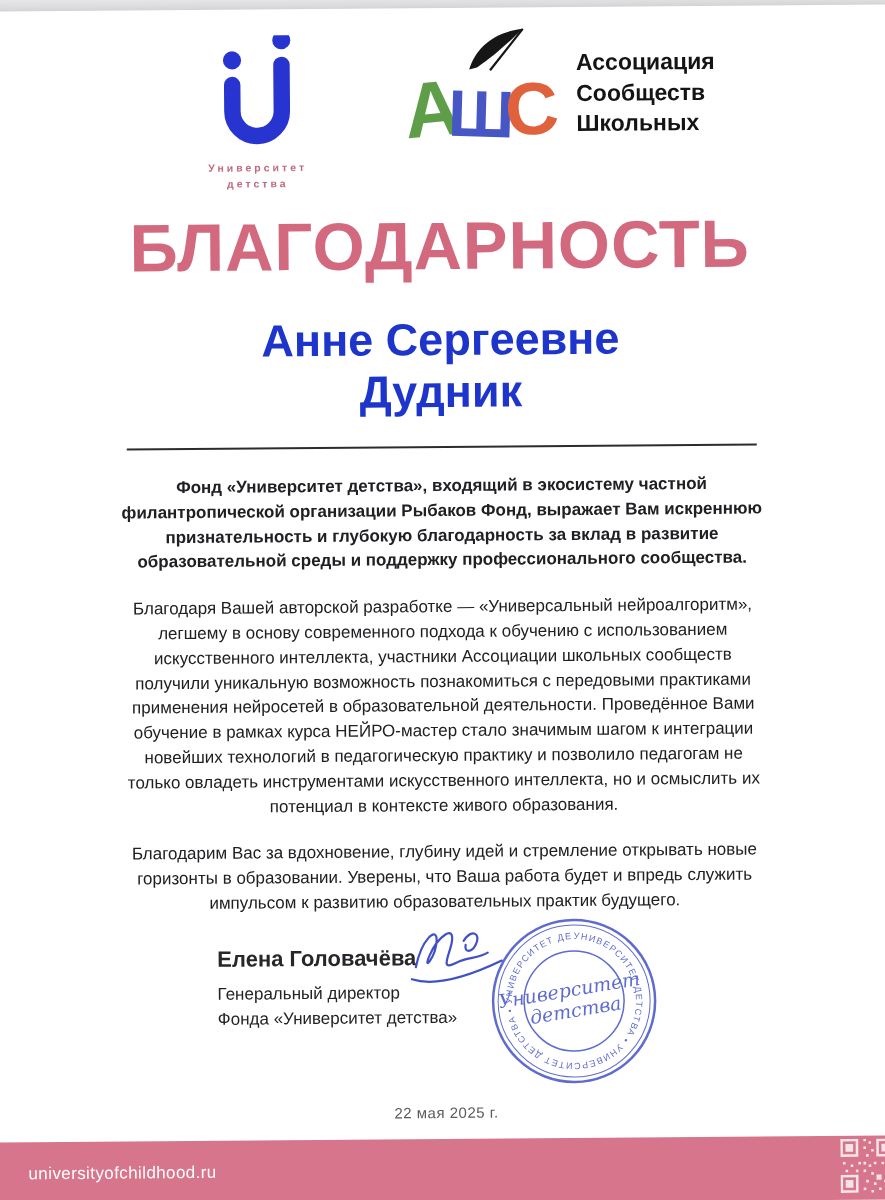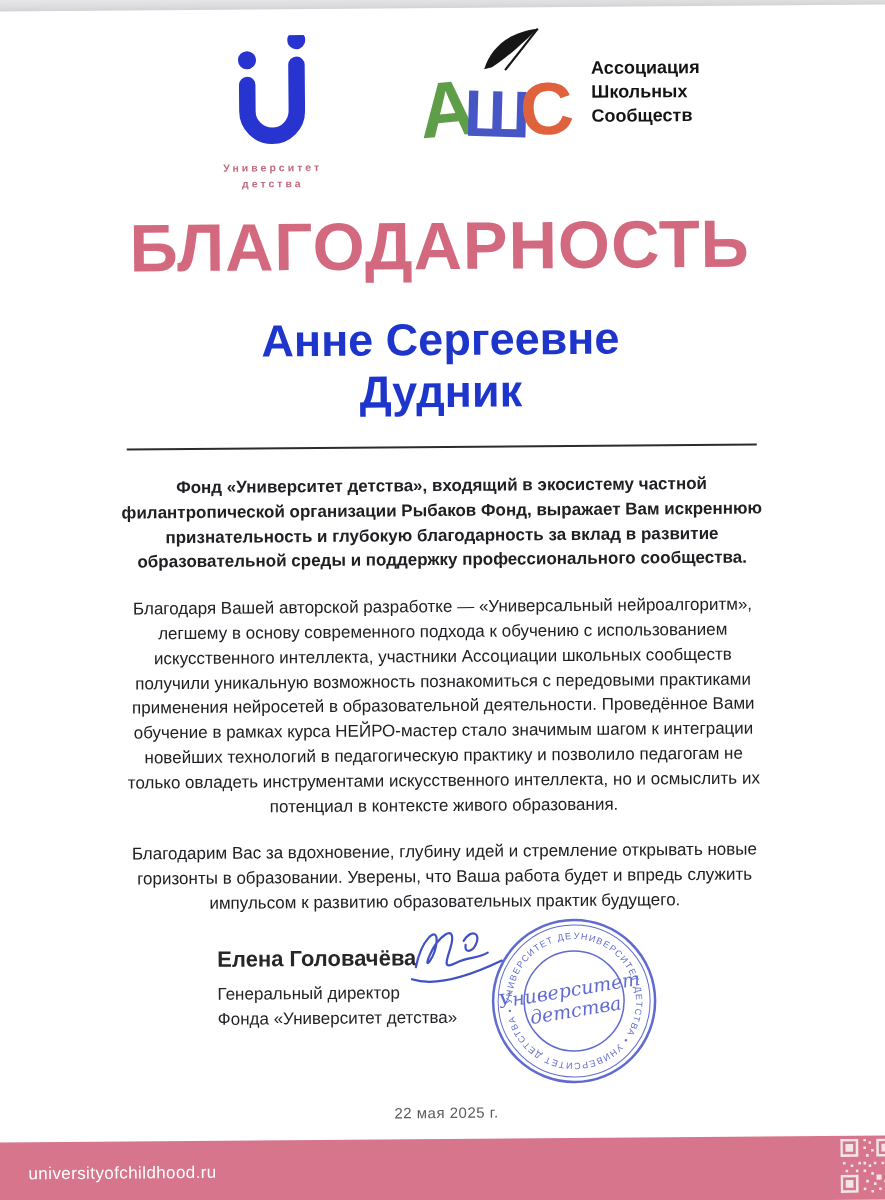--- a/index.html
+++ b/index.html
@@ -16,21 +16,21 @@
   .logos { display:flex; justify-content:center; align-items:flex-start; padding-top:26px; gap:52px; }
   .logo-left { width:190px; text-align:center; }
   .logo-caption { margin-top:8px; font-size:10.5px; letter-spacing:3px; color:#bf6a7e; font-weight:bold; line-height:1.55; }
   .logo-right { display:flex; align-items:center; gap:18px; margin-top:10px; }
   .ashs { position:relative; display:flex; align-items:flex-end; height:100px; padding-top:14px; }
   .ashs span { display:inline-block; line-height:0.9; font-weight:bold; }
   .l-a  { font-size:78px; color:#5f9e49; transform:rotate(-5deg); }
   .l-sh { font-size:66px; color:#4656c4; margin-left:-12px; transform:rotate(2deg); }
   .l-s  { font-size:74px; color:#e0623c; margin-left:-10px; transform:rotate(-4deg); }
   .feather { position:absolute; top:-12px; left:58px; transform:rotate(-14deg); }
-  .assoc-label { font-size:18px; font-weight:bold; color:#141414; line-height:1.33; }
+  .assoc-label { font-size:23px; font-weight:bold; color:#141414; line-height:1.33; }
 
   
   .title { margin-top:16px; text-align:center; font-size:67px; font-weight:800; letter-spacing:1px; color:#d3697e; }
   .recipient { margin-top:30px; text-align:center; font-size:45px; font-weight:bold; line-height:1.16; color:#1d35cb; }
 
   .divider { width:630px; margin:28px auto 0; border:none; border-top:2px solid #2c2c2e; }
 
   
   .par { width:655px; margin:22px auto 0; text-align:center; font-size:17px; line-height:1.46; color:#202024; }
   .par.first { margin-top:26px; font-weight:bold; }
@@ -75,22 +75,22 @@
           <svg class="feather" width="74" height="40" viewBox="0 0 74 40">
             <path d="M4 30 C16 10 38 0 66 4 C52 12 30 24 12 30 Z" fill="#161616"></path>
             <path d="M66 4 L24 36" stroke="#161616" stroke-width="2.2" fill="none"></path>
           </svg>
           <span class="l-a">А</span>
           <span class="l-sh">Ш</span>
           <span class="l-s">С</span>
         </div>
         <div class="assoc-label">
           <div>Ассоциация</div>
+          <div>Сообществ</div>
           <div>Школьных</div>
-          <div>Сообществ</div>
         </div>
       </div>
     </div>
 
     <h1 class="title">БЛАГОДАРНОСТЬ</h1>
 
     <div class="recipient">
       <div>Анне Сергеевне</div>
       <div>Дудник</div>
     </div>

